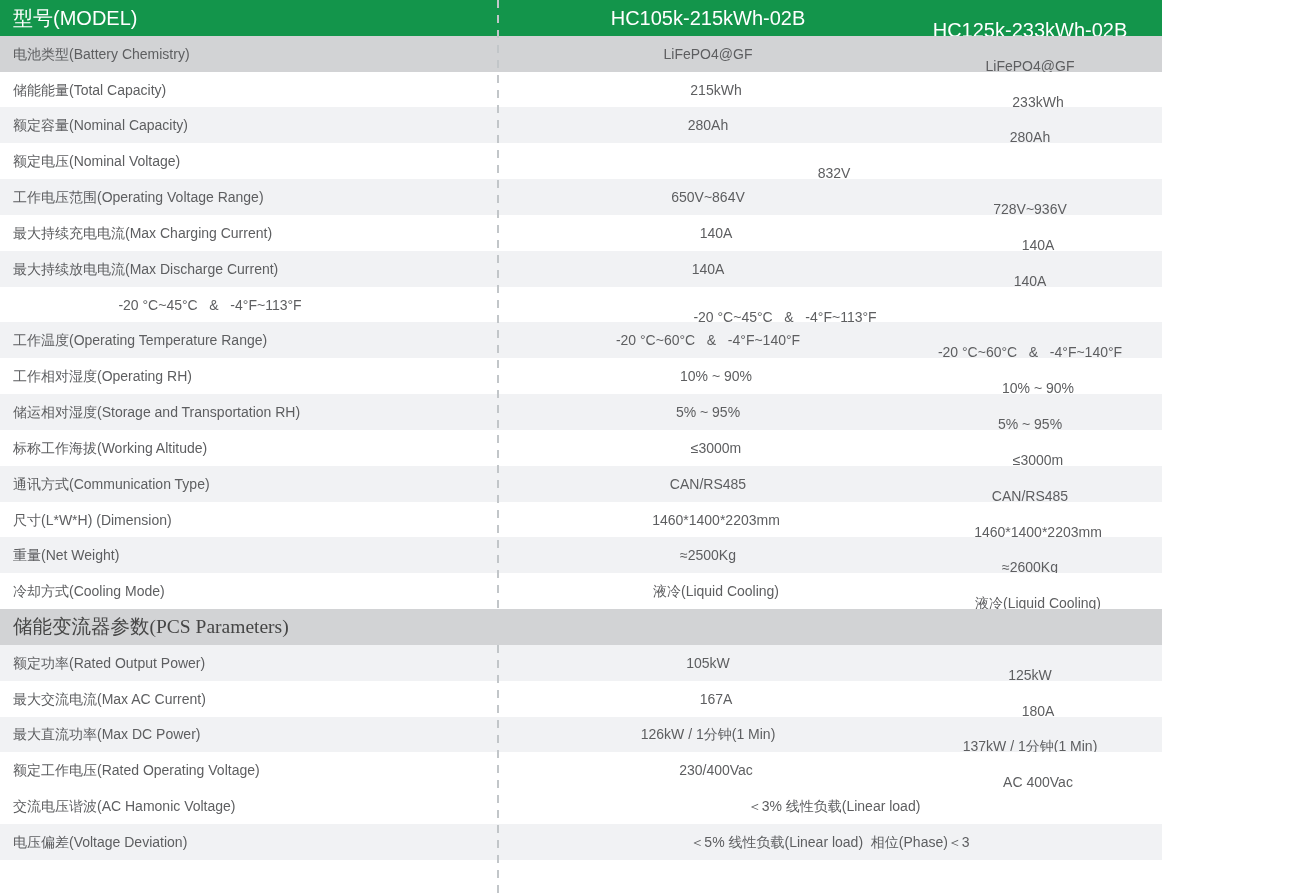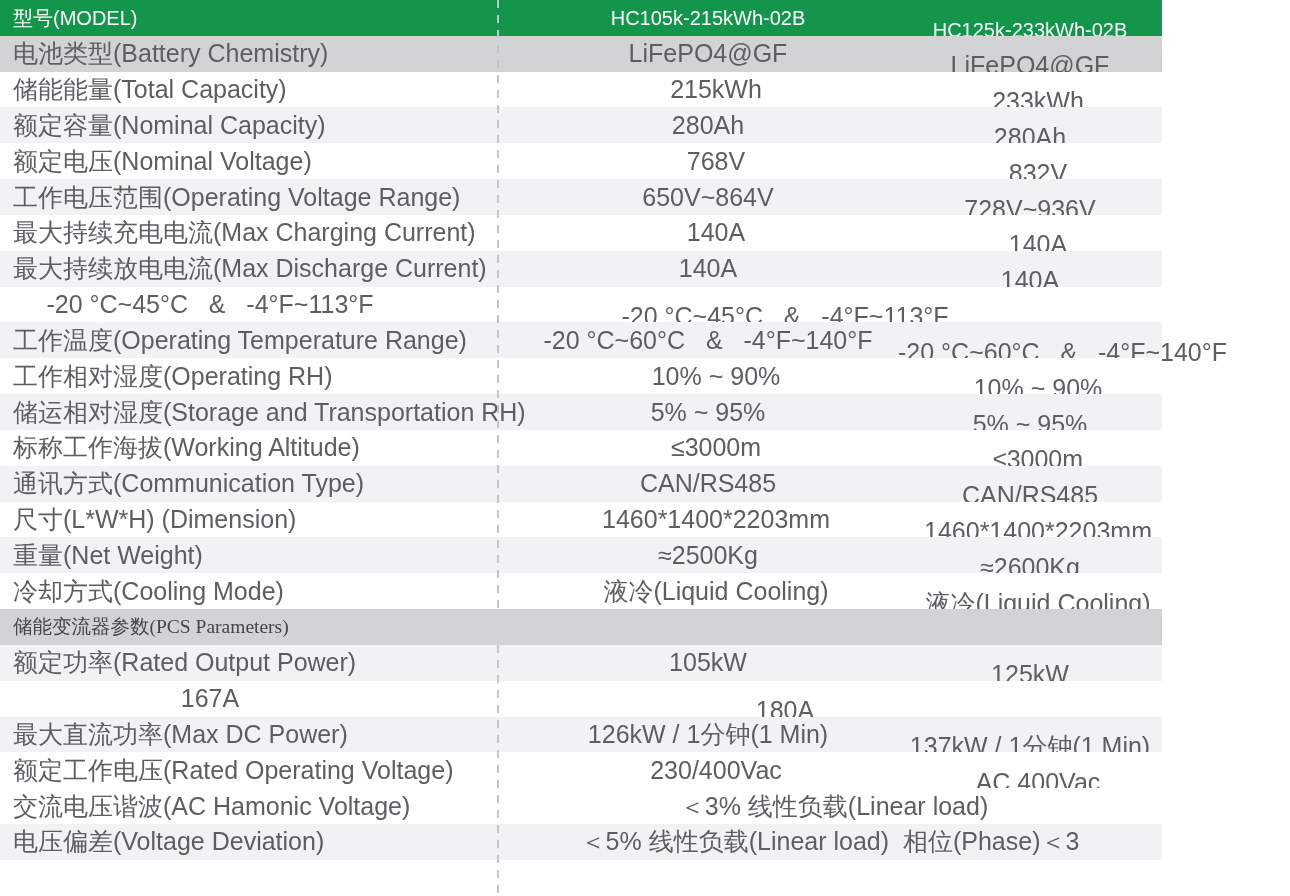--- a/index.html
+++ b/index.html
@@ -10,21 +10,21 @@
     --text:#5D5E60;
     --section-text:#454545;
     --header-text:#FFFFFF;
     --dash:#C2C6C9;
   }
   *{margin:0;padding:0;box-sizing:border-box;}
   html,body{width:1290px;height:896px;overflow:hidden;background:#fff;
     font-family:"Liberation Sans","DejaVu Sans",sans-serif;}
   .spec-table{position:relative;width:1162px;height:896px;display:flex;flex-direction:column;}
   .row{position:relative;height:35.84px;flex:none;display:flex;align-items:center;
-    font-size:25px;color:var(--text);}
+    font-size:14px;color:var(--text);}
   .row.white{background:var(--row-white);gap:8px;}
   .row.light{background:var(--row-light);}
   .row.dark{background:var(--row-dark);}
   .row.green{background:var(--green);color:var(--header-text);font-size:20px;}
   .row.section{background:var(--row-dark);color:var(--section-text);z-index:6;font-size:19.5px;font-family:Liberation Serif, serif;}
   .cell{white-space:pre;overflow:visible;line-height:1;}
   .cell-label{width:498px;padding-left:13px;text-align:left;flex:none;}
   .cell-v1{width:400px;text-align:center;flex:none;padding-left:20px;}
   .cell-v2{flex:1;text-align:center;margin-top:24px;}
   .cell-merged{flex:1;text-align:center;}
@@ -56,21 +56,20 @@
   </div>
 
   <div class="row light">
     <div class="cell cell-label">额定容量(Nominal Capacity)</div>
     <div class="cell cell-v1">280Ah</div>
     <div class="cell cell-v2">280Ah</div>
   </div>
 
   <div class="row white">
     <div class="cell cell-label">额定电压(Nominal Voltage)</div>
-    <div class="cell cell-v1">768V</div>
     <div class="cell cell-v2">832V</div>
   </div>
 
   <div class="row light">
     <div class="cell cell-label">工作电压范围(Operating Voltage Range)</div>
     <div class="cell cell-v1">650V~864V</div>
     <div class="cell cell-v2">728V~936V</div>
   </div>
 
   <div class="row white">
@@ -142,20 +141,21 @@
     <div class="cell cell-label">储能变流器参数(PCS Parameters)</div>
   </div>
 
   <div class="row light">
     <div class="cell cell-label">额定功率(Rated Output Power)</div>
     <div class="cell cell-v1">105kW</div>
     <div class="cell cell-v2">125kW</div>
   </div>
 
   <div class="row white">
+    <div class="cell cell-label">最大交流电流(Max AC Current)</div>
     <div class="cell cell-v1">167A</div>
     <div class="cell cell-v2">180A</div>
   </div>
 
   <div class="row light">
     <div class="cell cell-label">最大直流功率(Max DC Power)</div>
     <div class="cell cell-v1">126kW / 1分钟(1 Min)</div>
     <div class="cell cell-v2">137kW / 1分钟(1 Min)</div>
   </div>
 

